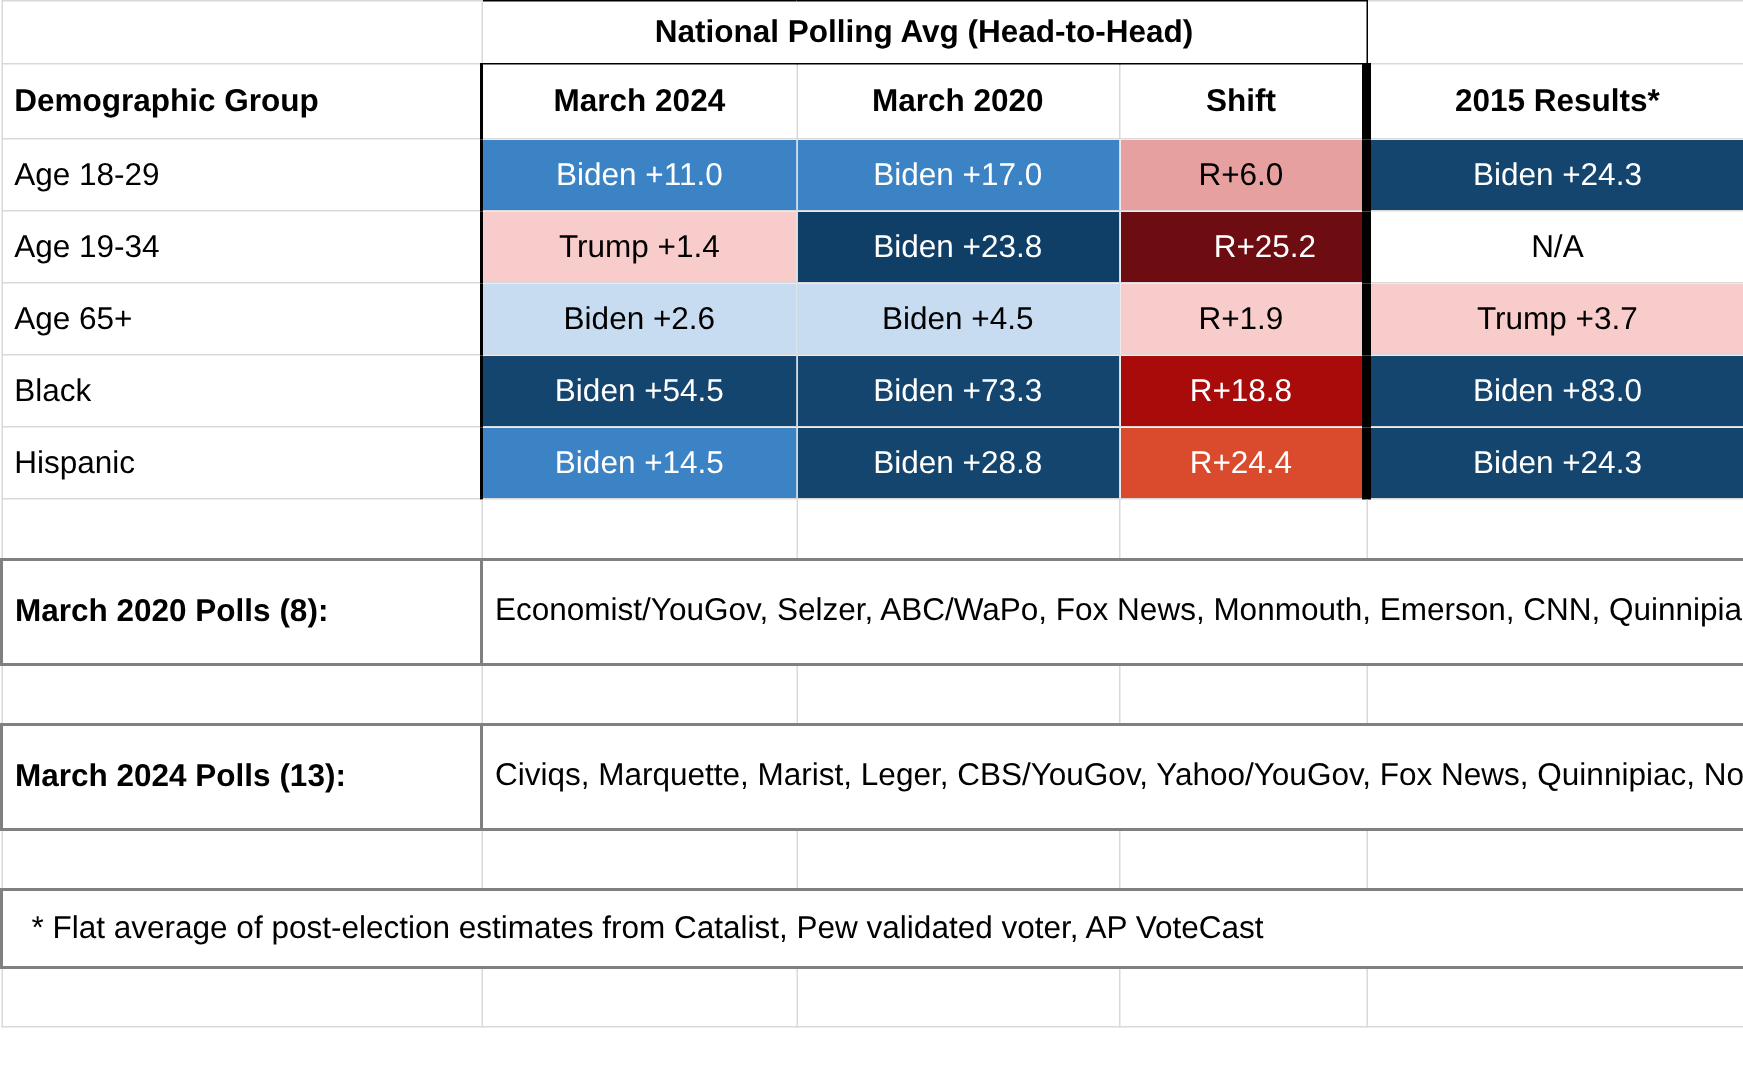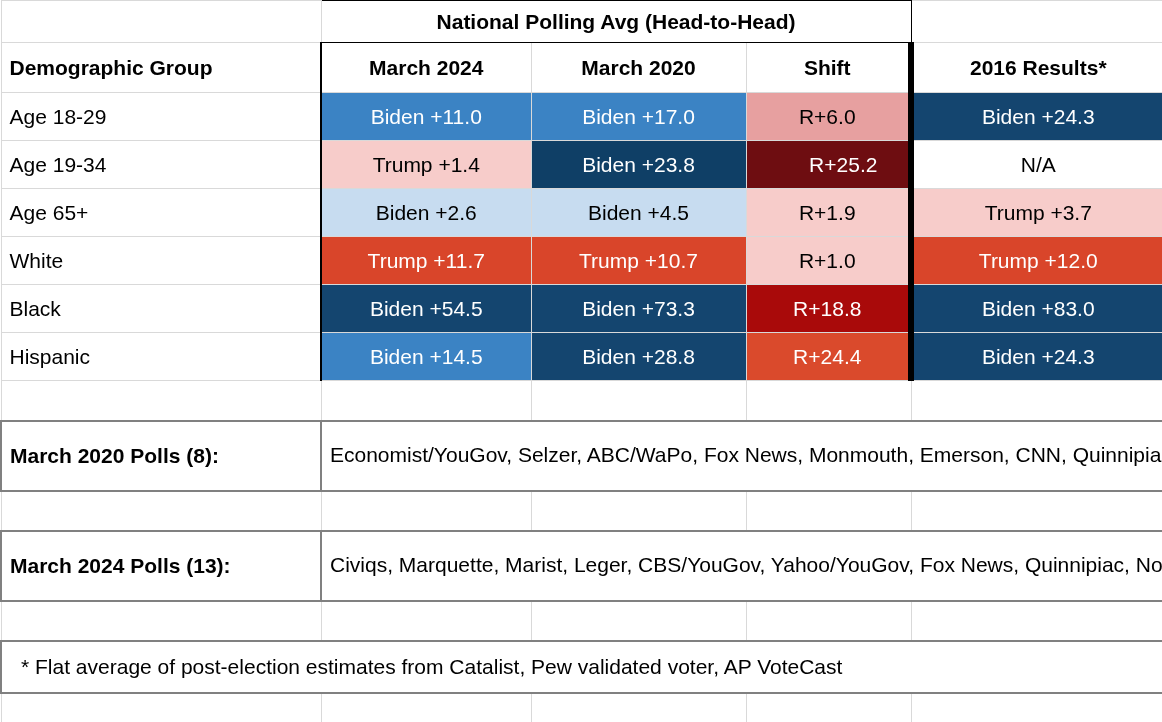--- a/index.html
+++ b/index.html
@@ -129,21 +129,21 @@
         <td></td>
         <td class="title-cell" colspan="3">National Polling Avg (Head-to-Head)</td>
         <td></td>
       </tr>
 
       <tr class="r-head">
         <td class="rowhead">Demographic Group</td>
         <td class="hdr bl-thin">March 2024</td>
         <td class="hdr">March 2020</td>
         <td class="hdr">Shift</td>
-        <td class="hdr bl-thick">2016 Results*</td>
+        <td class="hdr bl-thick">2015 Results*</td>
       </tr>
 
       <tr class="r-data">
         <td class="rowlabel">Age 18-29</td>
         <td class="val bl-thin" style="background: rgb(59, 131, 196); color: rgb(255, 255, 255);">Biden +11.0</td>
         <td class="val" style="background: rgb(59, 131, 196); color: rgb(255, 255, 255);">Biden +17.0</td>
         <td class="val" style="background: rgb(231, 160, 160); color: rgb(0, 0, 0);">R+6.0</td>
         <td class="val bl-thick" style="background: rgb(20, 69, 111); color: rgb(255, 255, 255);">Biden +24.3</td>
       </tr>
 
@@ -156,27 +156,20 @@
       </tr>
 
       <tr class="r-data">
         <td class="rowlabel">Age 65+</td>
         <td class="val bl-thin" style="background: rgb(199, 220, 240); color: rgb(0, 0, 0);">Biden +2.6</td>
         <td class="val" style="background: rgb(199, 220, 240); color: rgb(0, 0, 0);">Biden +4.5</td>
         <td class="val" style="background: rgb(247, 204, 202); color: rgb(0, 0, 0);">R+1.9</td>
         <td class="val bl-thick" style="background: rgb(247, 204, 202); color: rgb(0, 0, 0);">Trump +3.7</td>
       </tr>
 
-      <tr class="r-data">
-        <td class="rowlabel">White</td>
-        <td class="val bl-thin" style="background: rgb(217, 69, 42); color: rgb(255, 255, 255);">Trump +11.7</td>
-        <td class="val" style="background: rgb(217, 69, 42); color: rgb(255, 255, 255);">Trump +10.7</td>
-        <td class="val" style="background: rgb(247, 204, 202); color: rgb(0, 0, 0);">R+1.0</td>
-        <td class="val bl-thick" style="background: rgb(217, 69, 42); color: rgb(255, 255, 255);">Trump +12.0</td>
-      </tr>
 
       <tr class="r-data">
         <td class="rowlabel">Black</td>
         <td class="val bl-thin" style="background: rgb(20, 69, 111); color: rgb(255, 255, 255);">Biden +54.5</td>
         <td class="val" style="background: rgb(20, 69, 111); color: rgb(255, 255, 255);">Biden +73.3</td>
         <td class="val" style="background: rgb(169, 10, 10); color: rgb(255, 255, 255);">R+18.8</td>
         <td class="val bl-thick" style="background: rgb(20, 69, 111); color: rgb(255, 255, 255);">Biden +83.0</td>
       </tr>
 
       <tr class="r-data">

